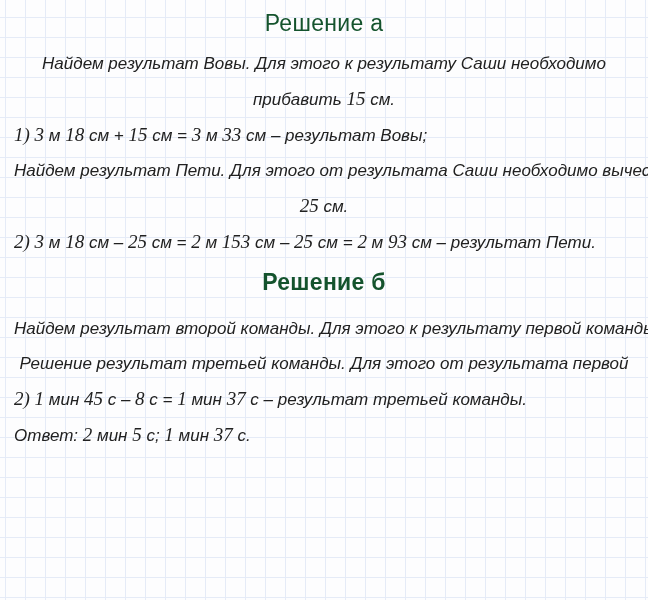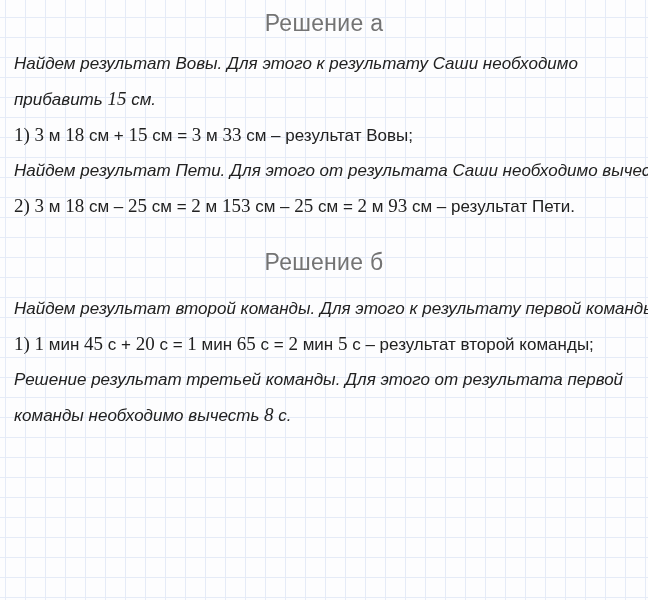--- a/index.html
+++ b/index.html
@@ -25,54 +25,56 @@
     height: 600px;
     padding: 0 14px;
   }
   .section-title {
     margin: 0;
     padding: 0;
     font-size: 23px;
     font-weight: 400;
     line-height: 30px;
     text-align: center;
-    color: #737373;
+    color: #14532d;
     letter-spacing: 0.3px;
   }
   .title-a { margin-top: 8px; margin-bottom: 8px; }
-  .title-b { margin-top: 23px; margin-bottom: 14px; }
+  .title-b { margin-top: 7px; margin-bottom: 14px; font-weight: bold; }
   .line {
     font-size: 17px;
     line-height: 35px;
     white-space: nowrap;
+    font-style: italic;
   }
   .italic {
-    font-style: italic;
+    text-align: center;
   }
   .num {
     font-family: "Liberation Serif", "DejaVu Serif", serif;
     font-size: 19px;
     margin-top: 16px;
   }
 </style>
 </head>
 <body>
 
 <div class="page">
 
   <div>
     <h2 class="section-title title-a">Решение а</h2>
     <div class="line italic">Найдем результат Вовы. Для этого к результату Саши необходимо</div>
     <div class="line italic">прибавить <span class="num">15</span> см.</div>
     <div class="line"><span class="num">1)</span> <span class="num">3</span> м <span class="num">18</span> см + <span class="num">15</span> см = <span class="num">3</span> м <span class="num">33</span> см – результат Вовы;</div>
     <div class="line italic">Найдем результат Пети. Для этого от результата Саши необходимо вычесть</div>
+    <div class="line italic"><span class="num">25</span> см.</div>
     <div class="line"><span class="num">2)</span> <span class="num">3</span> м <span class="num">18</span> см – <span class="num">25</span> см = <span class="num">2</span> м <span class="num">153</span> см – <span class="num">25</span> см = <span class="num">2</span> м <span class="num">93</span> см – результат Пети.</div>
   </div>
 
   <div>
     <h2 class="section-title title-b">Решение б</h2>
     <div class="line italic">Найдем результат второй команды. Для этого к результату первой команды</div>
-    <div class="line"><span class="num">1)</span> <span class="num">1</span> мин <span class="num">45</span> с + <span class="num">20</span> с = <span class="num">1</span> мин <span class="num">65</span> с = <span class="num">2</span> мин <span class="num">5</span> с – результат второй команды;</div>
     <div class="line italic">Решение результат третьей команды. Для этого от результата первой</div>
-    <div class="line italic">команды необходимо вычесть <span class="num">8</span> с.</div>
+    <div class="line"><span class="num">2)</span> <span class="num">1</span> мин <span class="num">45</span> с – <span class="num">8</span> с = <span class="num">1</span> мин <span class="num">37</span> с – результат третьей команды.</div>
+    <div class="line">Ответ: <span class="num">2</span> мин <span class="num">5</span> с; <span class="num">1</span> мин <span class="num">37</span> с.</div>
   </div>
 
 </div>
 
 </body></html>

